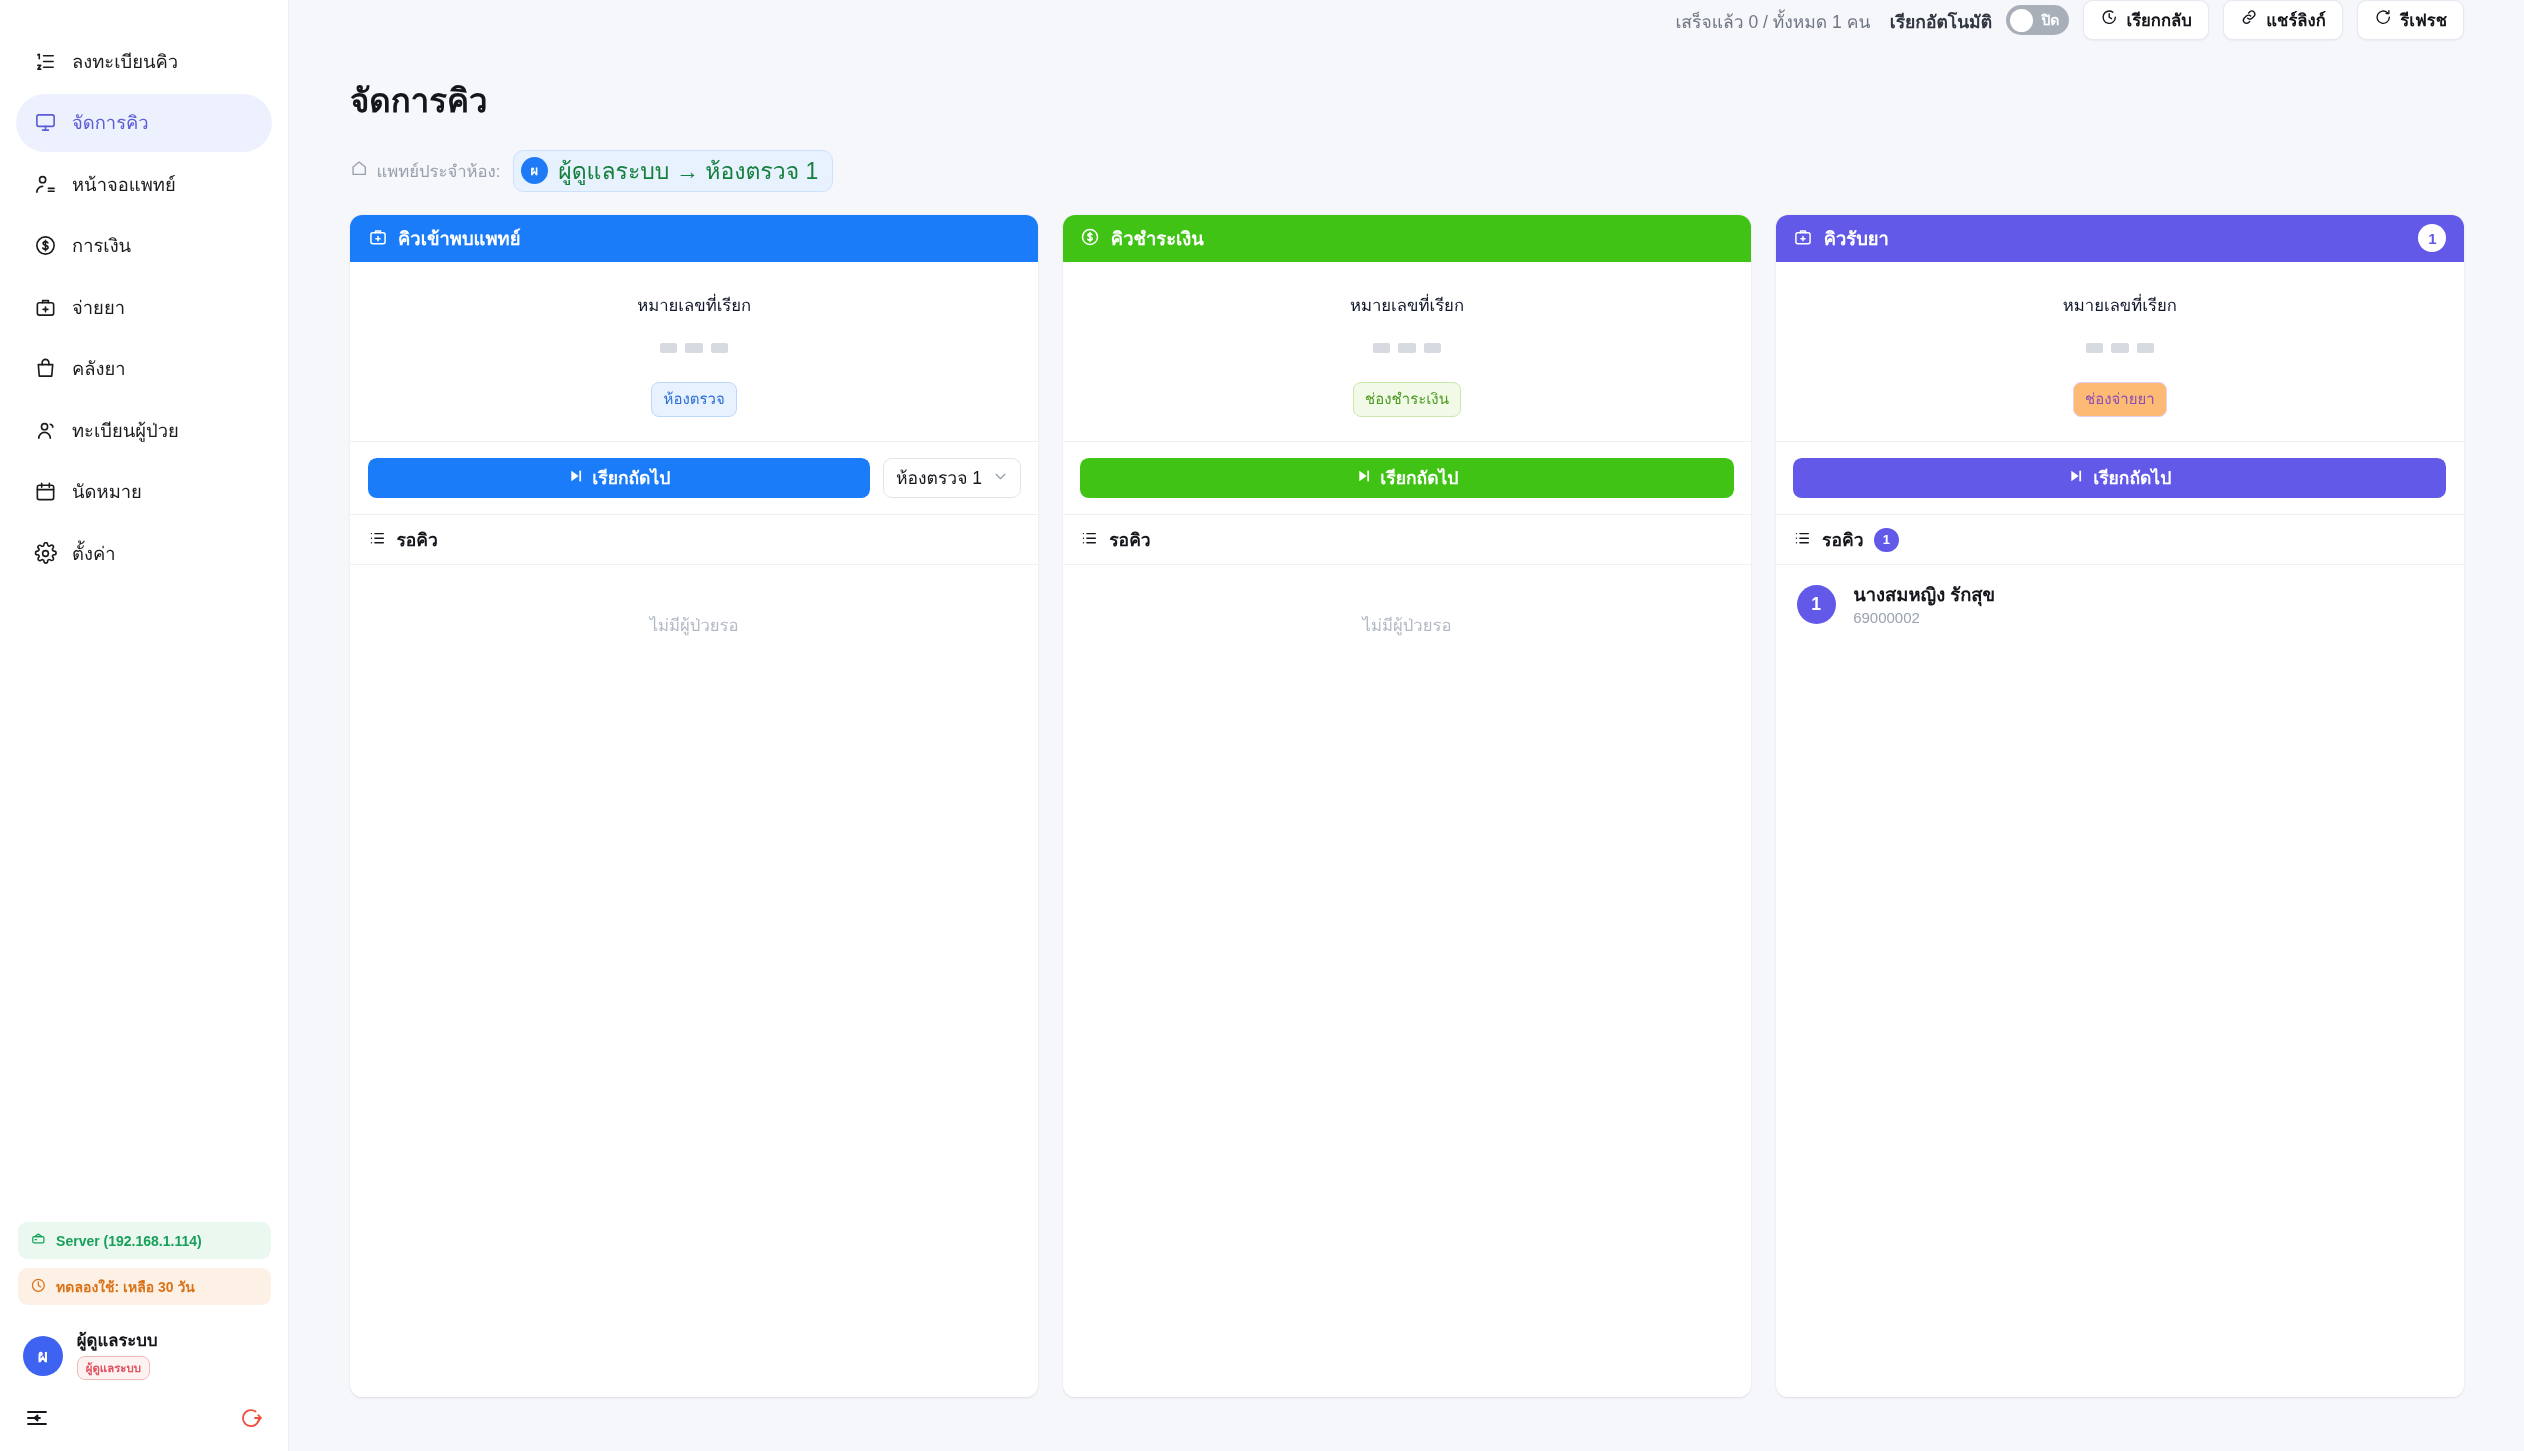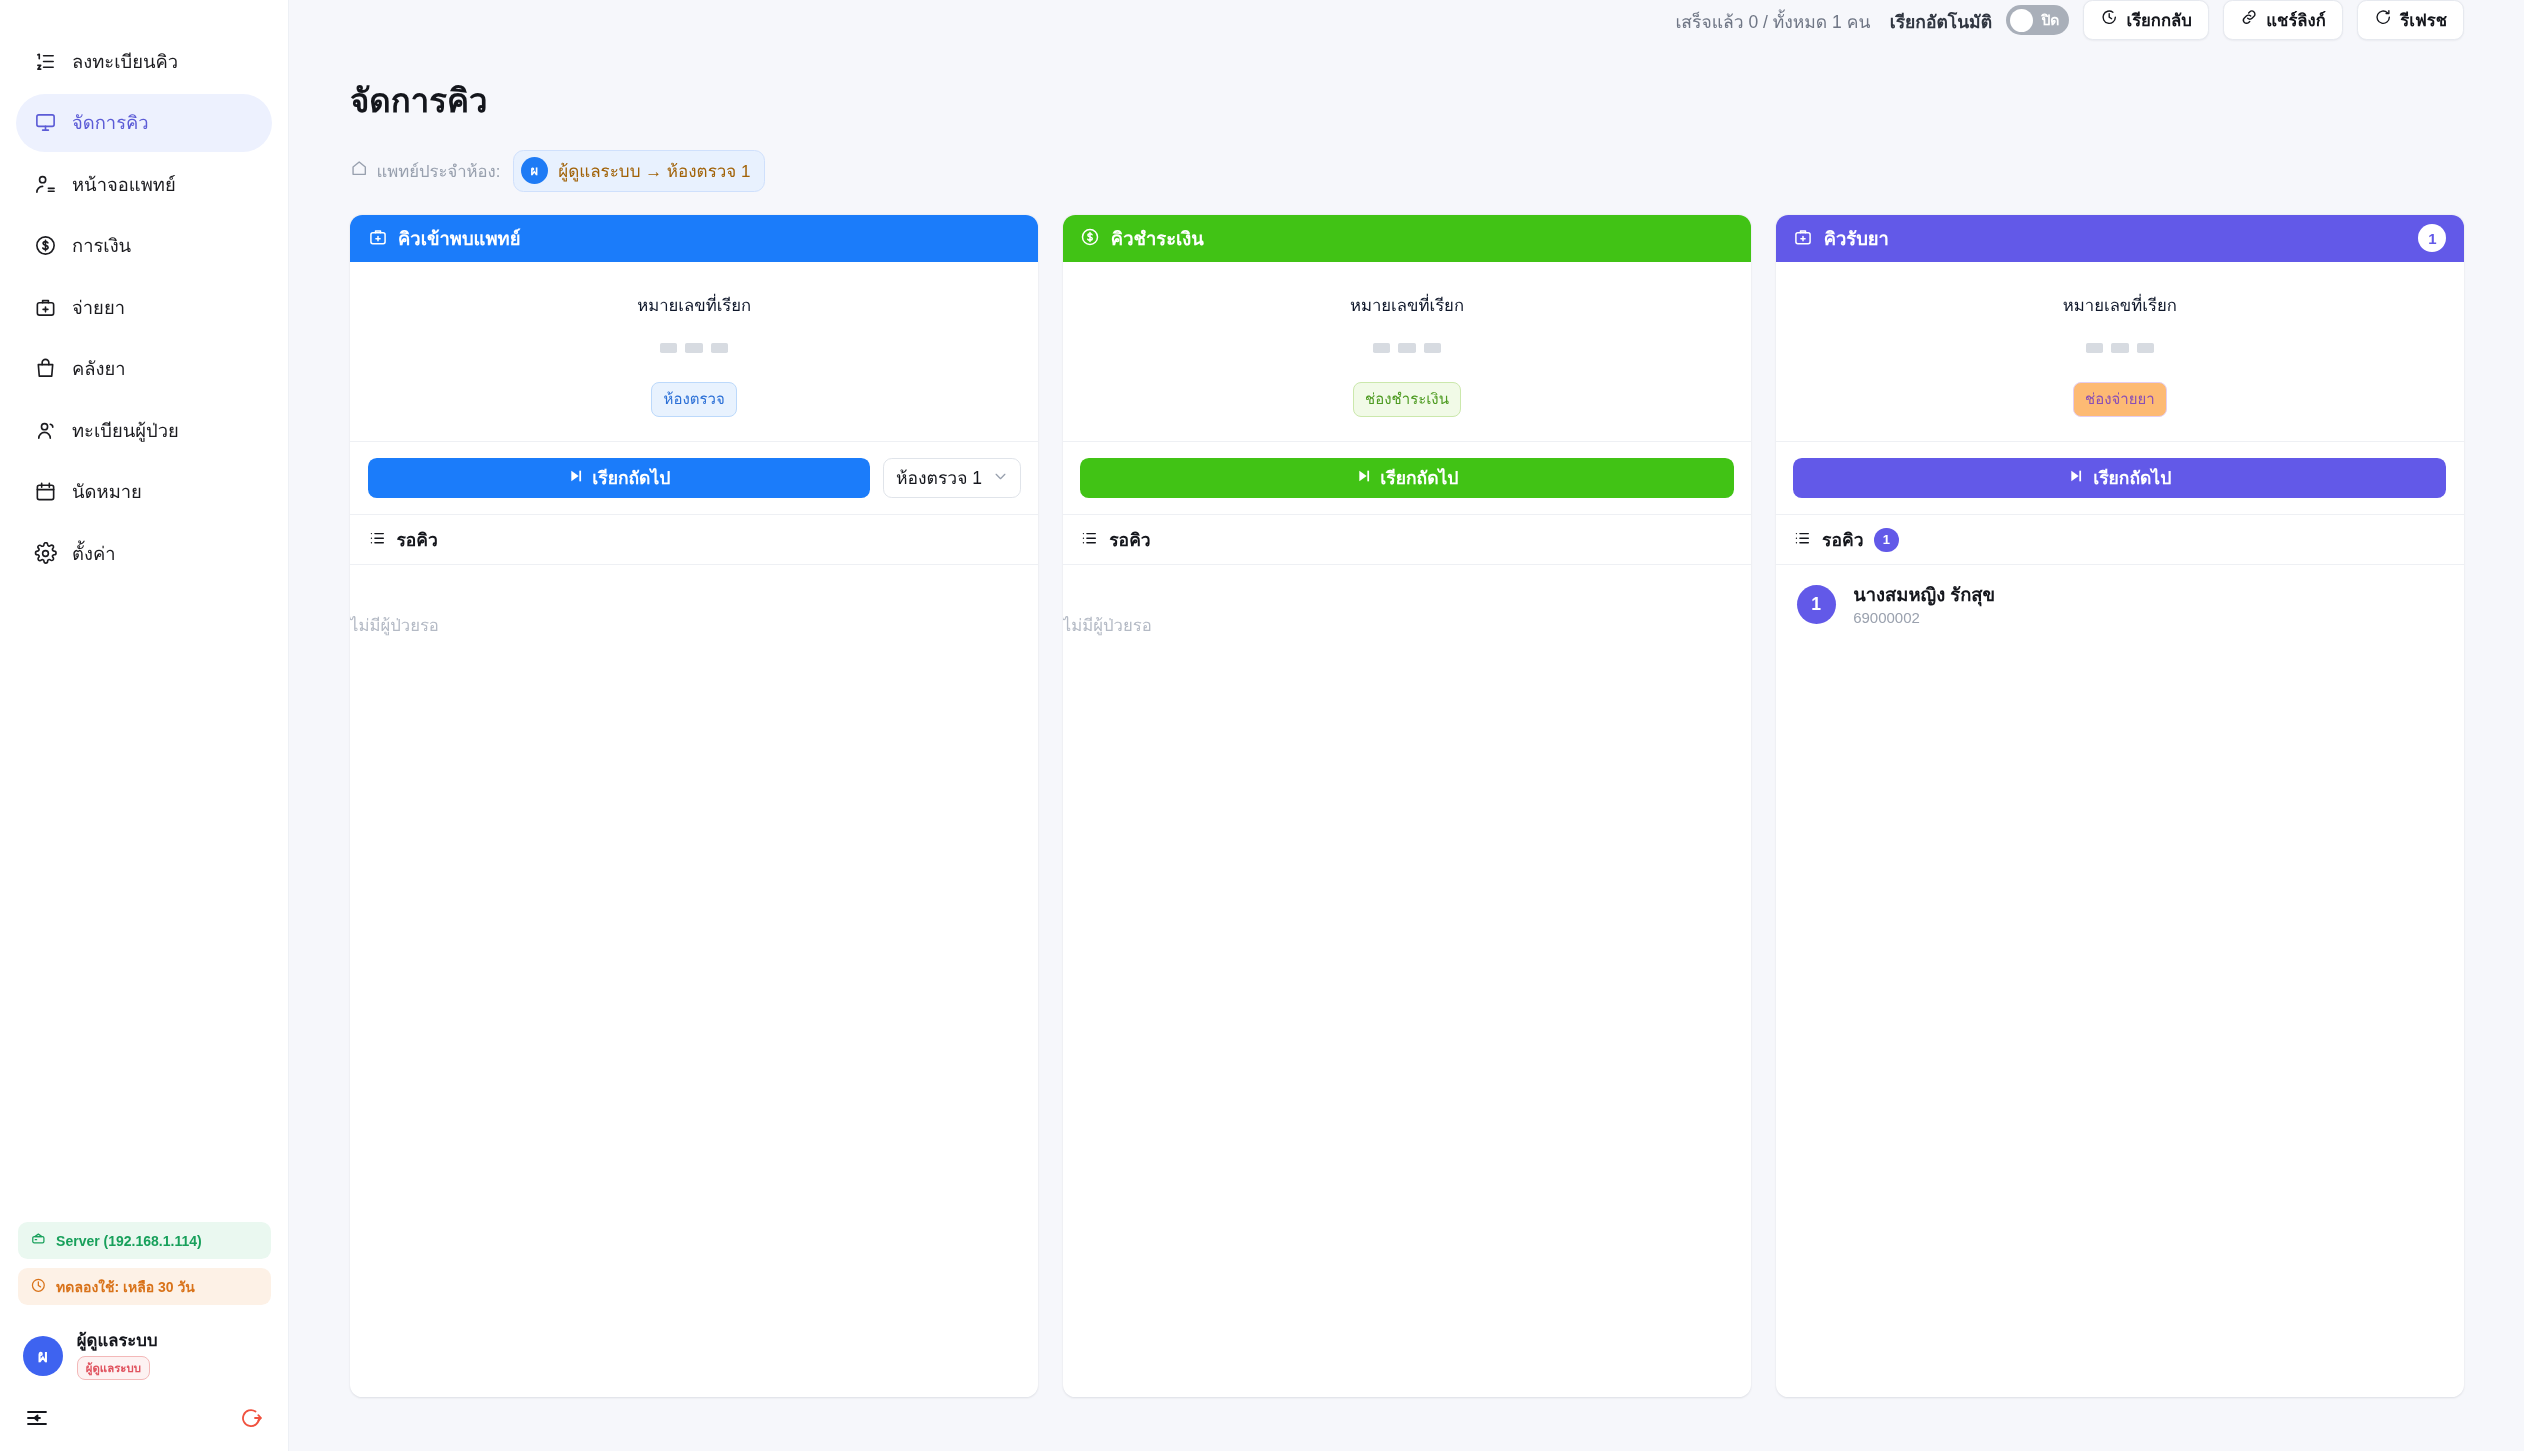--- a/index.html
+++ b/index.html
@@ -116,21 +116,21 @@
   .bc-home svg{width:18.4px;height:18.4px;fill:none;stroke:#98A0AE;stroke-width:1.8;stroke-linecap:round;stroke-linejoin:round;}
   .bc-chip{
     display:flex;align-items:center;gap:10.5px;
     background:#E8F1FE;border:0.9px solid #CFE0FC;border-radius:10.5px;
     height:42px;padding:0 14px 0 7px;cursor:pointer;
   }
   .bc-avatar{
     width:27px;height:27px;border-radius:50%;background:#1E7BF5;color:#fff;
     display:flex;align-items:center;justify-content:center;font-size:13px;font-weight:700;flex:0 0 auto;
   }
-  .bc-text{font-size:17px;color:#a16207;white-space:nowrap;}
+  .bc-text{font-size:23px;color:#15803d;white-space:nowrap;}
 
   
   .columns{display:flex;gap:24.5px;margin-top:23px;height:1182px;}
   .col{
     flex:1;min-width:0;background:#fff;border-radius:12.3px;
     display:flex;flex-direction:column;overflow:hidden;
     box-shadow:0 0.9px 2.6px rgba(16,24,40,.07),0 0.9px 1.8px rgba(16,24,40,.04);
   }
   .col-head{
     height:47px;display:flex;align-items:center;justify-content:space-between;
@@ -184,21 +184,21 @@
     display:flex;align-items:center;gap:10.5px;
     height:51px;padding:0 17.5px;border-top:0.9px solid #EEF0F4;border-bottom:0.9px solid #EEF0F4;
   }
   .wait-head svg{width:18.4px;height:18.4px;fill:none;stroke:#14161C;stroke-width:1.8;stroke-linecap:round;stroke-linejoin:round;}
   .wait-title{font-size:17.5px;font-weight:700;color:#14161C;white-space:nowrap;}
   .wait-count{
     width:24.5px;height:24.5px;border-radius:50%;background:#6259E8;color:#fff;
     display:flex;align-items:center;justify-content:center;font-size:13px;font-weight:600;
   }
   .wait-body{flex:1;min-height:0;overflow:hidden;}
-  .empty-wait{color:#B4BAC5;font-size:16.7px;padding-top:47px;}
+  .empty-wait{text-align:center;color:#B4BAC5;font-size:16.7px;padding-top:47px;}
 
   .queue-item{display:flex;align-items:center;gap:17.5px;padding:17.5px 21px;cursor:pointer;}
   .q-num{
     width:39px;height:39px;border-radius:50%;background:#6259E8;color:#fff;
     display:flex;align-items:center;justify-content:center;font-size:17.5px;font-weight:600;flex:0 0 auto;
   }
   .q-name{font-size:18.4px;font-weight:600;color:#14161C;line-height:1.3;white-space:nowrap;}
   .q-hn{font-size:15px;color:#9AA1AE;margin-top:2.6px;white-space:nowrap;}
 </style>
 </head>

